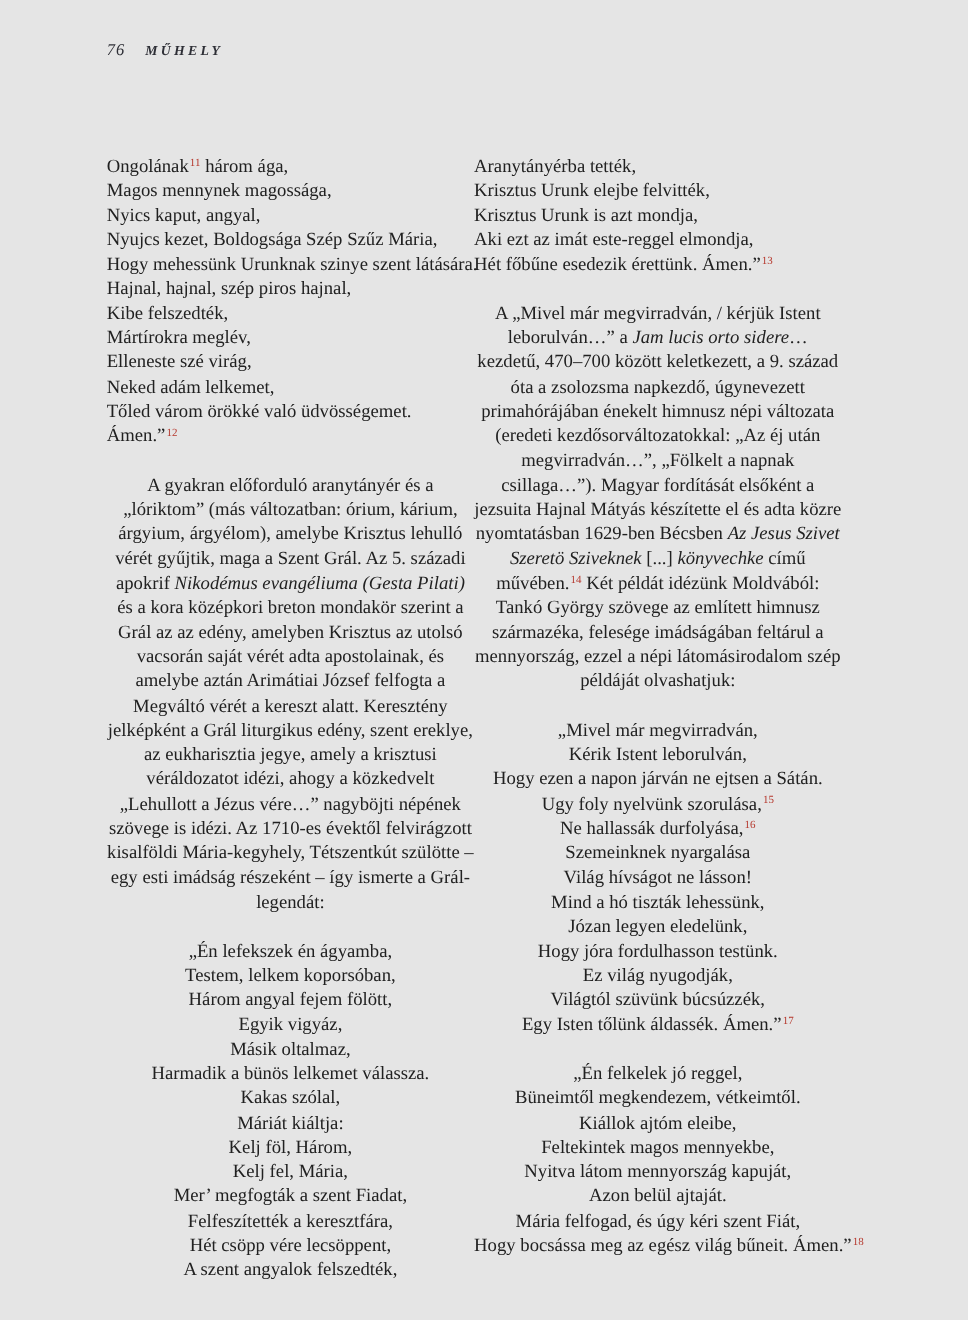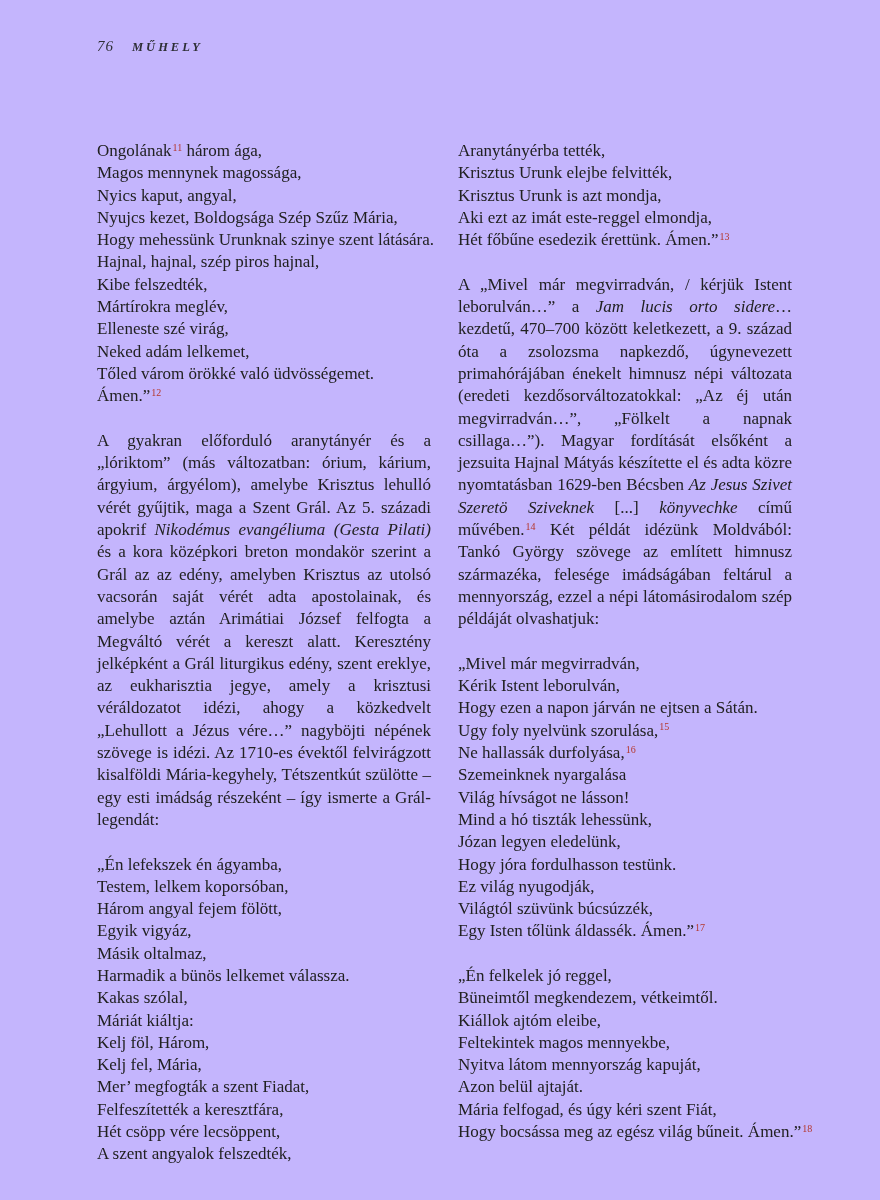--- a/index.html
+++ b/index.html
@@ -1,20 +1,20 @@
 <!DOCTYPE html>
 <html lang="hu"><head>
 <meta charset="utf-8">
 <style>
   html, body { margin: 0; padding: 0; background: #ffffff; }
   .page {
     position: relative;
     width: 880px;
     height: 1200px;
-    background: #c4b5fd;
+    background: #e5e5e5;
     font-family: "Liberation Serif", "DejaVu Serif", serif;
     color: #212121;
     overflow: hidden;
   }
   .page-header {
     position: absolute;
     top: 38px;
     left: 97px;
     font-size: 13px;
     color: #2e2f36;
@@ -31,30 +31,29 @@
     font-weight: 700;
     font-size: 12.5px;
     text-transform: uppercase;
   }
   .columns {
     position: absolute;
     top: 140px;
     left: 97px;
     width: 695px;
     display: flex;
-    gap: 27px;
     align-items: flex-start;
   }
   .col {
     width: 334px;
     font-size: 17px;
     line-height: 22.3px;
   }
   .block { margin: 0; }
-  .block + .block { margin-top: 22.3px; }
+  .block + .block { margin-top: 22.3px; text-align: center; }
   .para {
     text-align: justify;
     hyphens: auto;
     -webkit-hyphens: auto;
   }
   .poem .line { white-space: nowrap; }
   sup.fn {
     color: #b5372c;
     font-size: 10px;
     line-height: 0;

